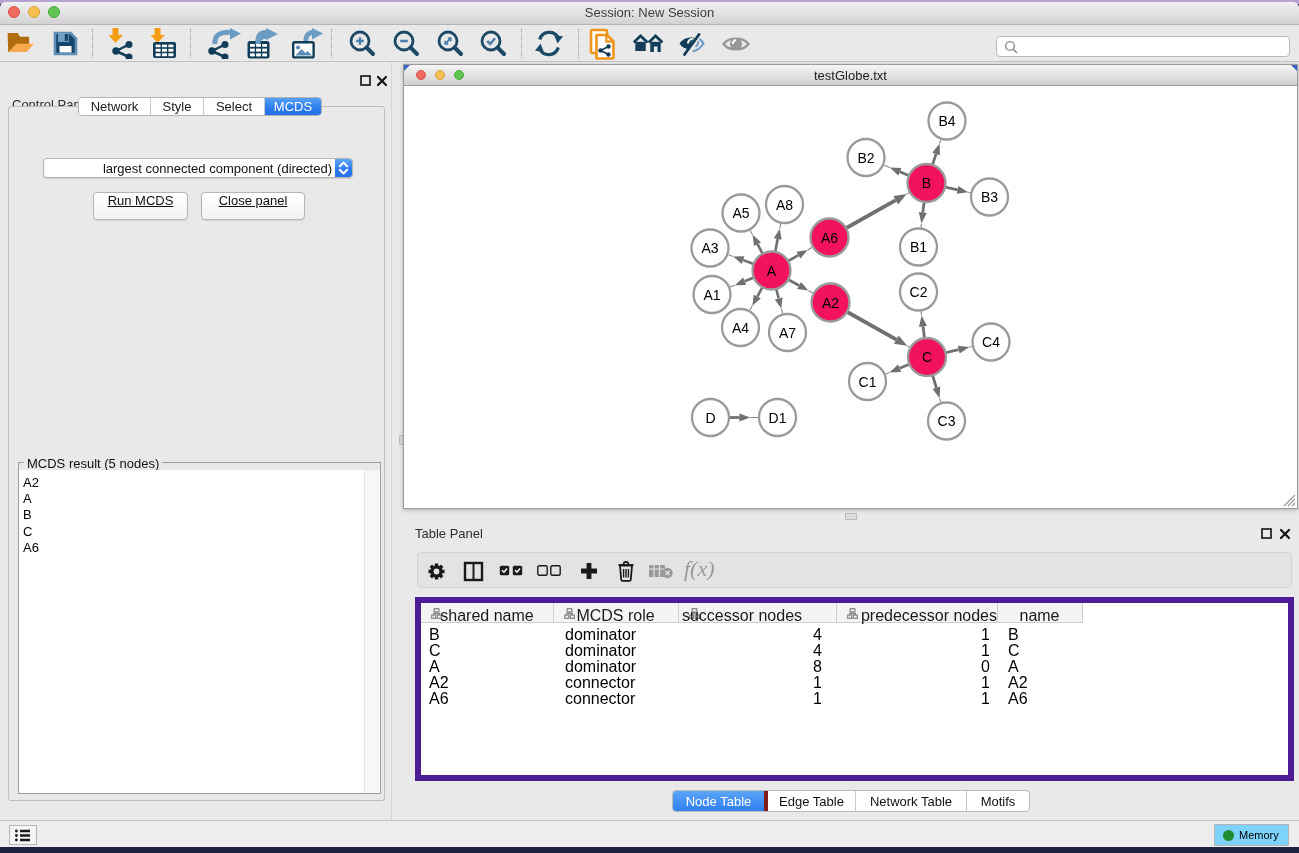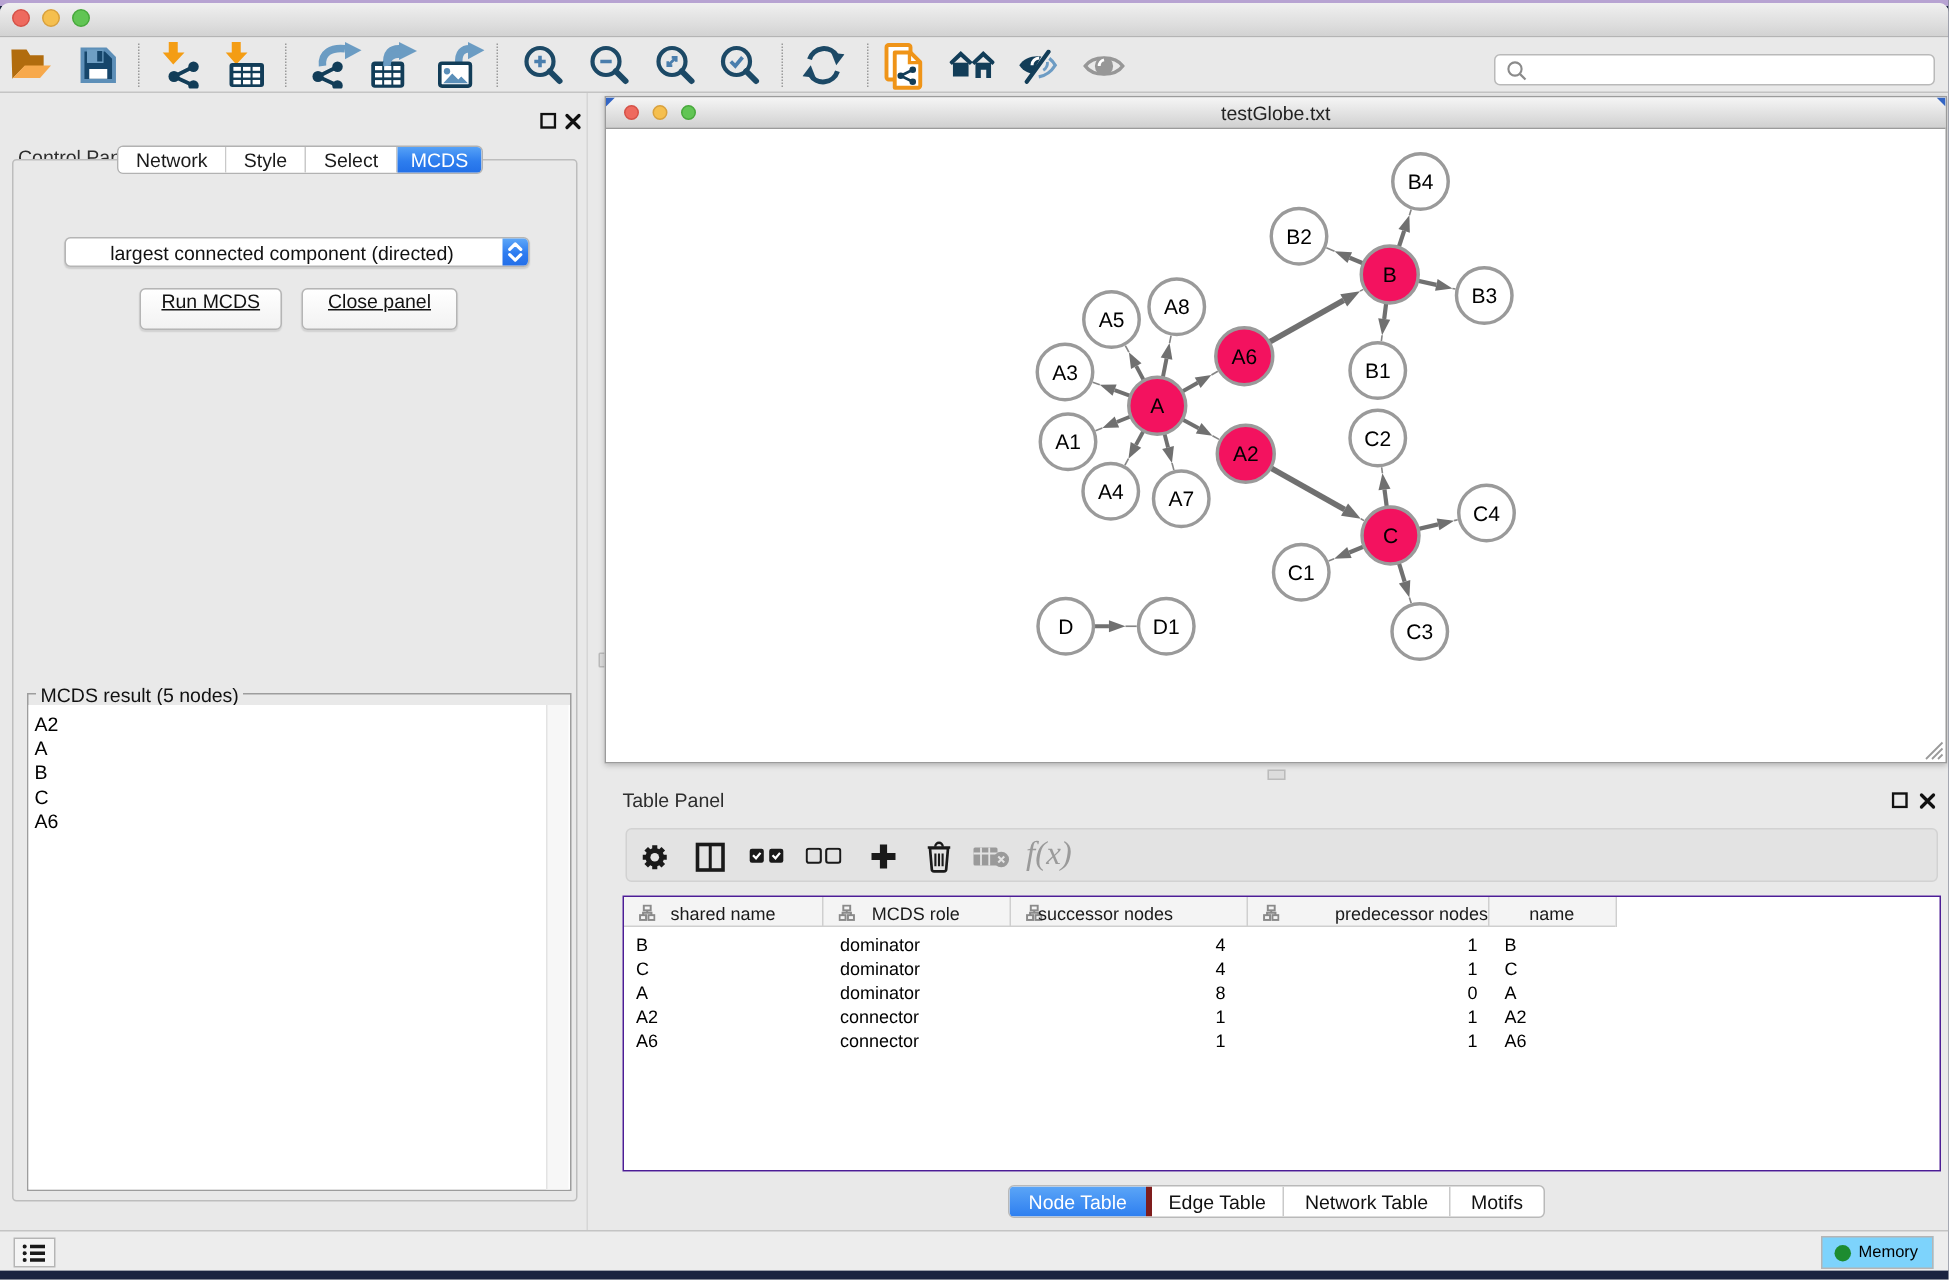--- a/index.html
+++ b/index.html
@@ -16,40 +16,41 @@
 .searchbox { position:absolute; left:996px; top:11px; width:294px; height:21px; background:#fff; border:1px solid #b9b9b9; border-radius:4px; }
 .mainarea { position:absolute; left:0; top:60px; width:1299px; height:758px; background:#e9e9e9; }
 .cpanel { position:absolute; left:0; top:0; width:391px; height:758px; }
 .cp-title { position:absolute; left:12px; top:11px; font-size:13px; color:#2d2d2d;margin-top:24px; }
 .tabs { position:absolute; left:78px; top:35px; height:19px; display:flex; border:1px solid #b2b2b2; border-radius:4px; overflow:hidden; background:#fff; z-index:3; }
 .tab { height:19px; line-height:18px; font-size:13px; color:#1a1a1a; text-align:center; background:#fff; border-right:1px solid #c9c9c9; }
 .tab.sel { background:linear-gradient(#55a1f7,#2e7eee 50%,#1f6ce6); color:#fff; border-right:none; }
 .tabcontent { position:absolute; left:8px; top:44px; width:377px; height:695px; border:1px solid #bdbdbd; border-radius:3px; background:#e9e9e9; }
 .optlabel { position:absolute; left:0; top:75px; width:391px; text-align:center; font-size:13px; letter-spacing:0.6px; color:#111; }
 .dropdown { position:absolute; left:43px; top:96px; width:310px; height:20px; background:#fff; border:1px solid #b5b5b5; border-radius:4px; box-shadow:0 1px 1px rgba(0,0,0,.12); }
-.dd-txt { position:absolute; left:0; top:2px; width:288px; text-align:center; font-size:13px; color:#111; }
+.dd-txt { position:absolute; left:0; top:2px; width:288px; text-align:right; font-size:13px; color:#111; }
 .dd-btn { position:absolute; right:0px; top:0px; width:17px; height:18px; background:linear-gradient(#5da7f8,#2e7cf0 55%,#246fe9); border-radius:0 3px 3px 0; }
 .btn { position:absolute; height:28px; background:linear-gradient(#ffffff,#f2f2f2); border:1px solid #b5b5b5; border-radius:4px; font-size:13px; color:#111; text-align:center; line-height:15px; box-shadow:0 1px 1px rgba(0,0,0,.10);text-decoration:underline; }
 .fieldset { position:absolute; left:17px; top:394px; width:365px; height:345px; }
 .fs-border { position:absolute; left:1px; top:6px; width:363px; height:332px; border:1px solid #9d9d9d; }
 .fs-legend { position:absolute; left:7px; top:0px; background:#e9e9e9; padding:0 3px; font-size:13px; color:#111; }
 .fs-white { position:absolute; left:2px; top:14px; width:361px; height:323px; background:#fff; }
 .fs-scroll { position:absolute; right:1px; top:0px; width:15px; height:323px; background:#f7f7f7; border-left:1px solid #e3e3e3; }
 .fs-item { position:absolute; left:4px; font-size:13px; color:#000; }
 .vdivider { position:absolute; left:391px; top:0; width:13px; height:758px; background:#e9e9e9; border-left:1px solid #d6d6d6; }
 .grabber { position:absolute; left:7px; top:373px; width:6px; height:10px; background:#dcdcdc; border:1px solid #bbb; border-radius:1px; }
 </style>
 </head>
 <body>
 <div class="purpletop"></div>
 <div class="app">
 <div class="titlebar">
   <div class="tl" style="left:8px;background:#ee6a5f;border:1px solid #d55248;"></div>
   <div class="tl" style="left:28px;background:#f5bf4f;border:1px solid #d9a13d;"></div>
   <div class="tl" style="left:48px;background:#61c554;border:1px solid #48a93c;"></div>
+  <div class="title-txt">Session: New Session</div>
 </div>
 <div class="toolbar">
   <svg class="tbi" style="left:5px;top:6px" width="29" height="25" viewBox="0 0 29 25">
     <path d="M2.6 2 L12.7 2 L15.1 5.8 L24.1 5.8 L24.1 14 L11.3 13.2 L3.2 21.5 z" fill="#b16c0e"></path>
     <path d="M3.7 21 L11.5 12.7 L29 12.7 L21.7 21 z" fill="#f7a94c"></path>
   </svg>
   <svg class="tbi" style="left:52px;top:5px" width="27" height="27" viewBox="0 0 27 27">
     <path d="M3 3 h15.5 l5.5 5.5 V24 H3 z" fill="#16466b" stroke="#5d8fb8" stroke-width="2.6"></path>
     <rect x="6" y="3" width="11" height="9" fill="#6f9fc4"></rect>
     <rect x="12.8" y="4" width="3.4" height="7" fill="#16466b"></rect>
@@ -387,21 +388,21 @@
       <path d="M6.6 9 v8.5 M9 9 v8.5 M11.4 9 v8.5" stroke="#1a1a1a" stroke-width="1.4"></path>
     </svg>
     <svg style="position:absolute;left:230px;top:11px" width="26" height="15" viewBox="0 0 26 15">
       <rect x="1" y="1" width="16" height="12" rx="1" fill="#9a9a9a"></rect>
       <path d="M1 5 h16 M6 1 v12 M11.5 1 v12" stroke="#e3e3e3" stroke-width="1.2"></path>
       <circle cx="19.5" cy="9" r="5.2" fill="#9a9a9a"></circle>
             <path d="M17.5 7 l4 4 M21.5 7 l-4 4" stroke="#e3e3e3" stroke-width="1.4"></path>
     </svg>
     <div style="position:absolute;left:266px;top:3px;font-family:'Liberation Serif',serif;font-style:italic;font-size:22px;color:#9a9a9a;">f(x)</div>
   </div>
-  <div style="position:absolute;left:11px;top:77px;width:879px;height:184px;background:#fff;border:1px solid #4c1d95;font-size:12px;">
+  <div style="position:absolute;left:11px;top:77px;width:879px;height:184px;background:#fff;border:6px solid #4c1d95;font-size:16px;">
     <div style="position:absolute;left:0;top:0;width:661px;height:20px;background:#f4f4f4;border-bottom:1px solid #cfcfcf;"></div>
     <svg style="position:absolute;left:10px;top:5px" width="11" height="11" viewBox="0 0 11 11">
             <g fill="none" stroke="#8a8a8a" stroke-width="1.3">
               <rect x="3.2" y="0.7" width="4.6" height="3.2"></rect>
               <rect x="0.7" y="7.1" width="4" height="3.2"></rect>
               <rect x="6.3" y="7.1" width="4" height="3.2"></rect>
               <path d="M5.5 3.9 v1.6 M2.7 7.1 V5.5 h5.6 v1.6"></path>
             </g>
           </svg>
     <svg style="position:absolute;left:143px;top:5px" width="11" height="11" viewBox="0 0 11 11">

